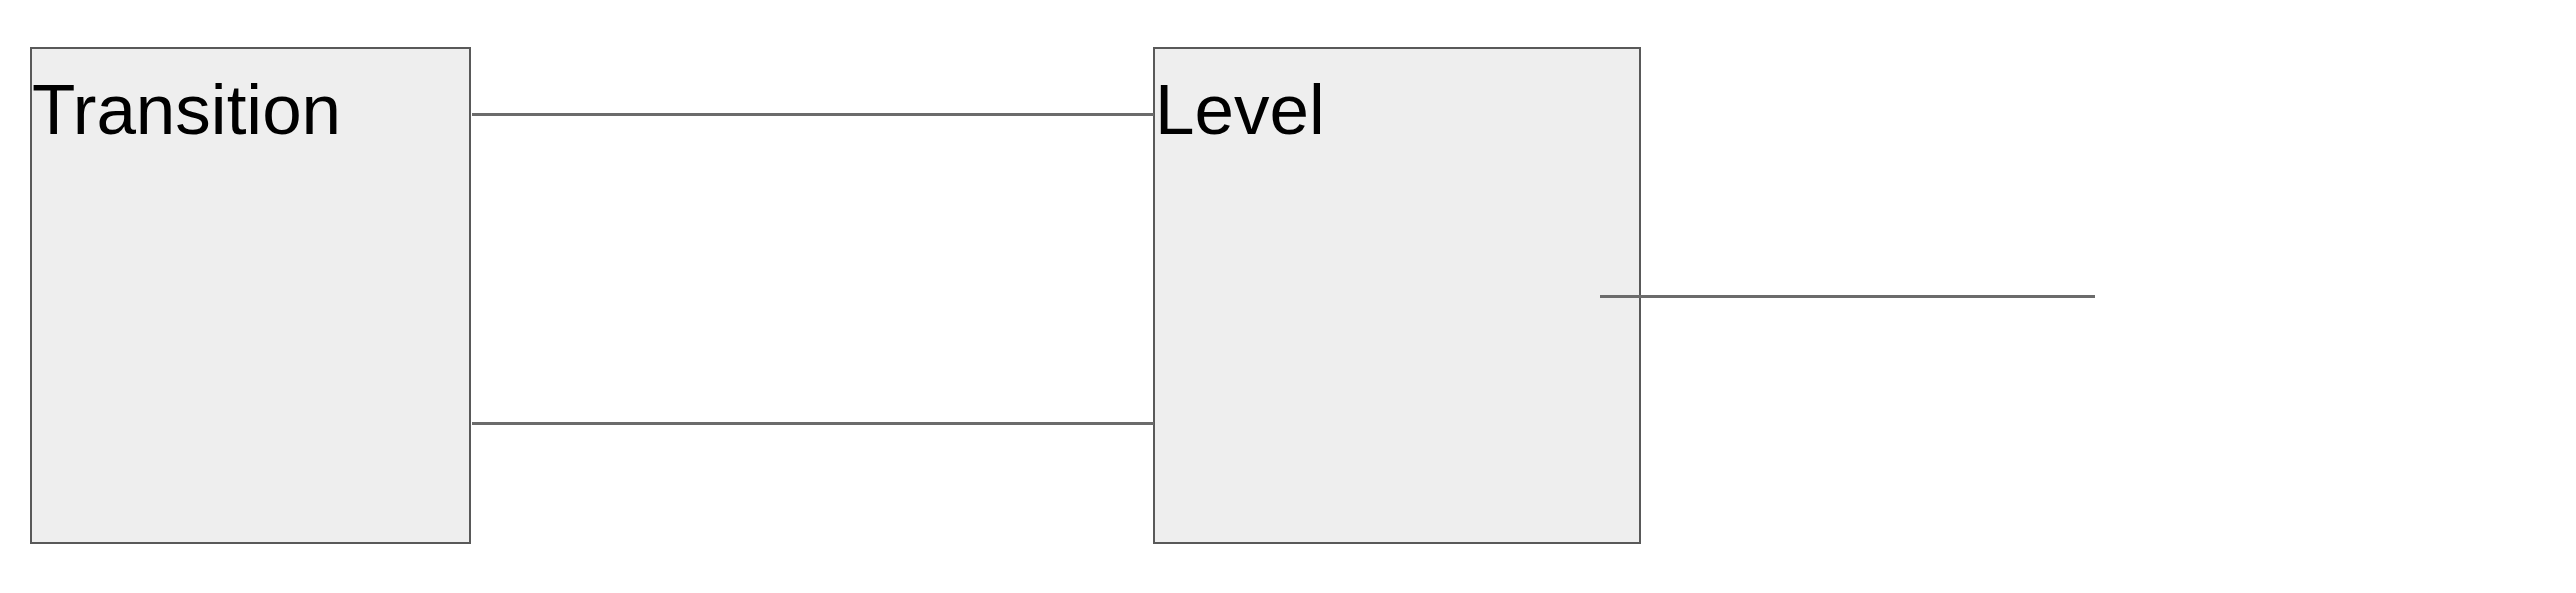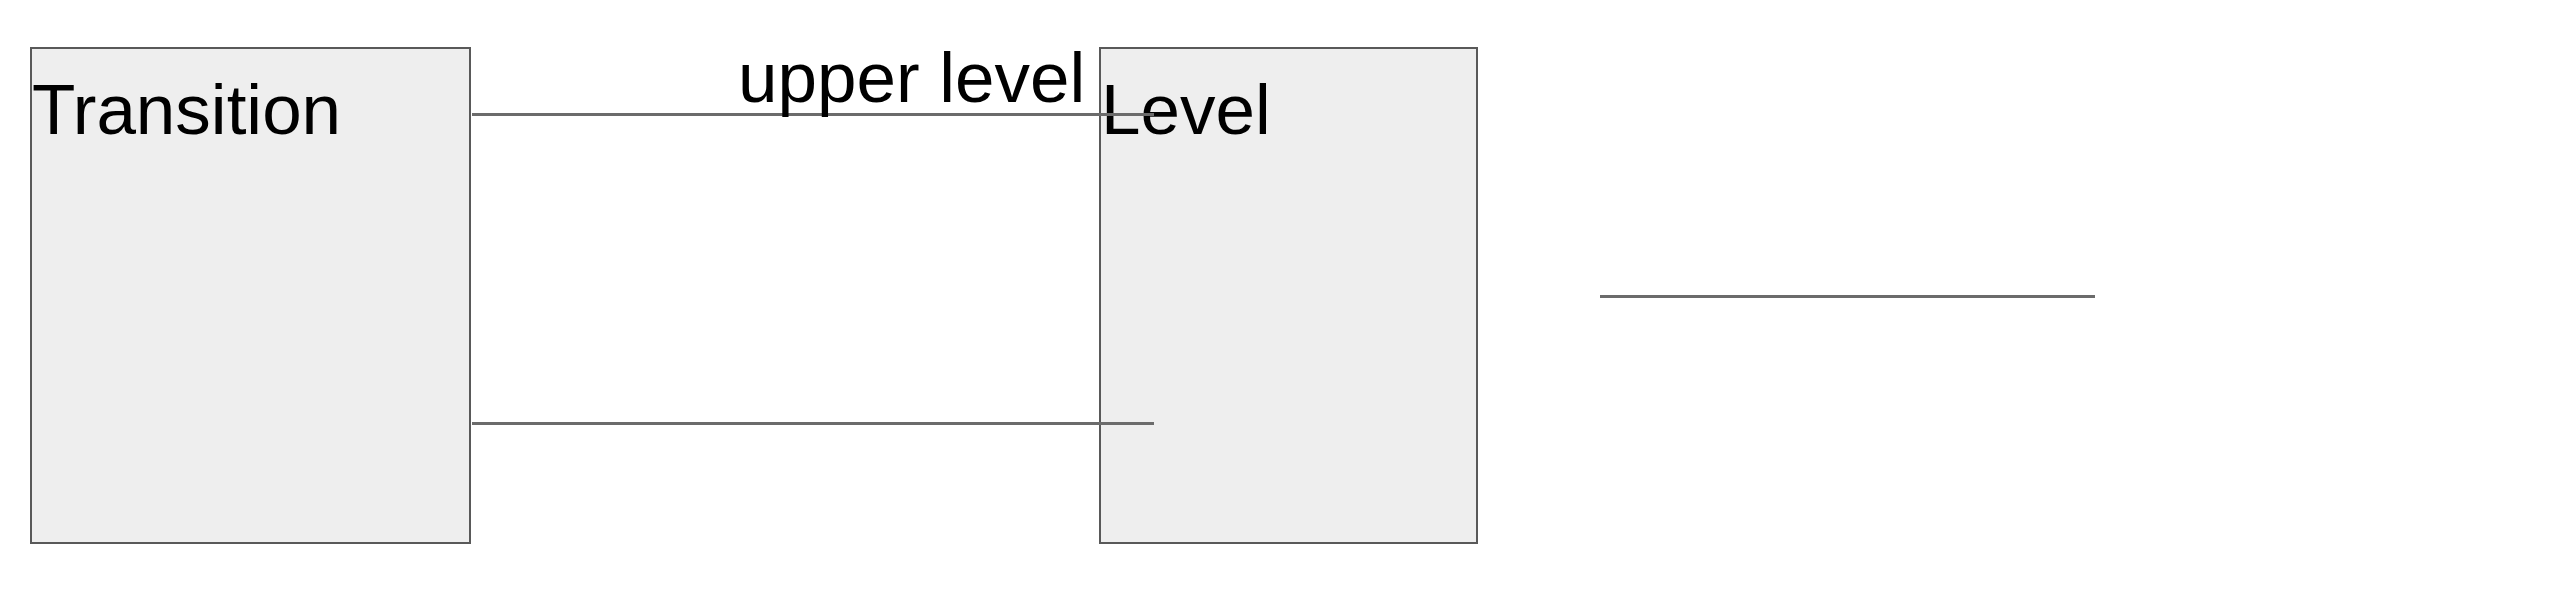--- a/index.html
+++ b/index.html
@@ -20,21 +20,21 @@
     position: absolute;
     top: 47px;
     height: 497px;
     box-sizing: border-box;
     background: var(--box-fill, #eeeeee);
     border: 2.7px solid var(--box-border, #595959);
     text-align: left;
     padding-top: 20px;
   }
   #box-transition { left: 30px;   width: 441px; }
-  #box-level      { left: 1099px; width: 379px; }
+  #box-level      { left: 1153px; width: 488px; }
   #box-species    { left: 2095px; width: 447px; }
   .entity-label {
     display: inline-block;
     font-size: 71px;
     line-height: 82px;
     white-space: nowrap;
   }
   .edge {
     position: absolute;
     height: 2.7px;
@@ -64,16 +64,15 @@
 
   <div class="entity" id="box-level">
     <span class="entity-label">Level</span>
   </div>
 
 
   <div class="edge edge-upper"></div>
   <div class="edge edge-lower"></div>
   <div class="edge edge-right"></div>
 
-  <div class="edge-label label-upper">upper level</div>
 
 </div>
 
 
 </body></html>

